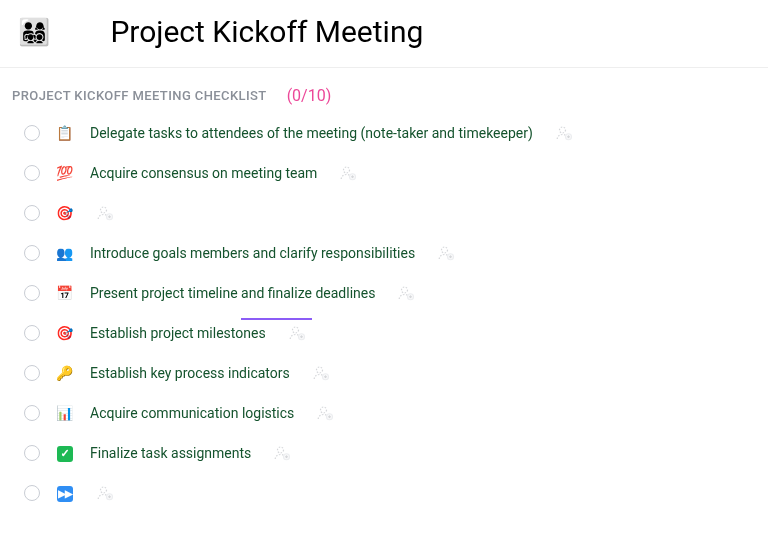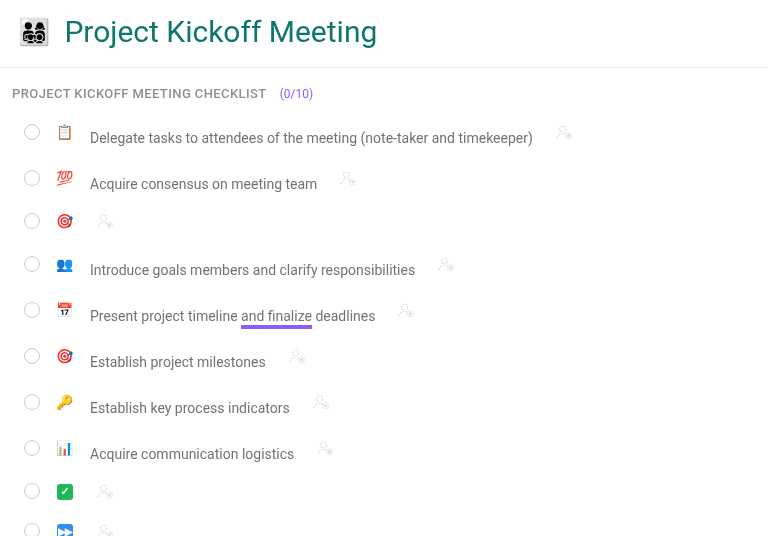--- a/index.html
+++ b/index.html
@@ -18,37 +18,38 @@
       border-bottom: 1px solid #eee;
       gap: 14px;
     }
     .header-emoji {
       font-size: 26px;
       line-height: 1;
     }
     .header-title {
       font-size: 30px;
       font-weight: 400;
-      color: #0f766e;
+      color: #000000;
+      margin-left: 46px;
     }
     .section-header {
       display: flex;
       align-items: center;
       padding: 18px 8px 8px 12px;
-      gap: 13px;
+      gap: 20px;
     }
     .section-title {
       font-size: 13px;
       letter-spacing: 0.4px;
       color: #8a8f98;
       font-weight: 500;
     }
     .section-count {
-      font-size: 12px;
-      color: #8b5cf6;
+      font-size: 16px;
+      color: #ec4899;
     }
     .list {
       padding: 0 12px 8px 12px;
     }
     .item {
       display: flex;
       align-items: center;
       padding: 9px 12px;
       gap: 16px;
       border-radius: 4px;
@@ -62,36 +63,35 @@
       background: #fff;
     }
     .item-emoji {
       font-size: 14px;
       width: 18px;
       text-align: center;
       flex-shrink: 0;
     }
     .item-text {
       font-size: 14px;
-      color: #737373;
-      margin-top: 12px;
+      color: #14532d;
     }
     .assign {
       display: inline-flex;
       align-items: center;
       justify-content: center;
       width: 22px;
       height: 22px;
       opacity: 0.35;
       flex-shrink: 0;
       margin-left: 4px;
     }
     .grammar-underline {
-      border-bottom: 4px solid #8b5cf6;
-      padding-bottom: 1px;
+      border-bottom: 2px solid #8b5cf6;
+      padding-bottom: 17px;
     }
     .check-emoji {
       display:inline-block;
       width:16px;height:16px;
       background:#1db954;
       border-radius:3px;
       color:#fff;
       font-size:11px;
       line-height:16px;
       text-align:center;
@@ -231,20 +231,21 @@
   <path d="M3 20c0-3.3 3.1-6 7-6s7 2.7 7 6"></path>
   <circle cx="18" cy="17" r="4" stroke-dasharray="0" fill="#f2f3f5" stroke="#c9cdd4"></circle>
   <line x1="18" y1="15.2" x2="18" y2="18.8" stroke-dasharray="0" stroke="#8a8f98"></line>
   <line x1="16.2" y1="17" x2="19.8" y2="17" stroke-dasharray="0" stroke="#8a8f98"></line>
 </svg>
       </span>
   </div>
     <div class="item">
     <span class="checkbox"></span>
     <span class="item-emoji"><span class="check-emoji">✓</span></span>
+    <span class="item-text">Finalize task assignments</span>
     <span class="assign">
         <svg viewBox="0 0 24 24" width="18" height="18" fill="none" stroke="#8a8f98" stroke-width="1.6" stroke-dasharray="2 2">
   <circle cx="10" cy="8" r="4"></circle>
   <path d="M3 20c0-3.3 3.1-6 7-6s7 2.7 7 6"></path>
   <circle cx="18" cy="17" r="4" stroke-dasharray="0" fill="#f2f3f5" stroke="#c9cdd4"></circle>
   <line x1="18" y1="15.2" x2="18" y2="18.8" stroke-dasharray="0" stroke="#8a8f98"></line>
   <line x1="16.2" y1="17" x2="19.8" y2="17" stroke-dasharray="0" stroke="#8a8f98"></line>
 </svg>
       </span>
   </div>

